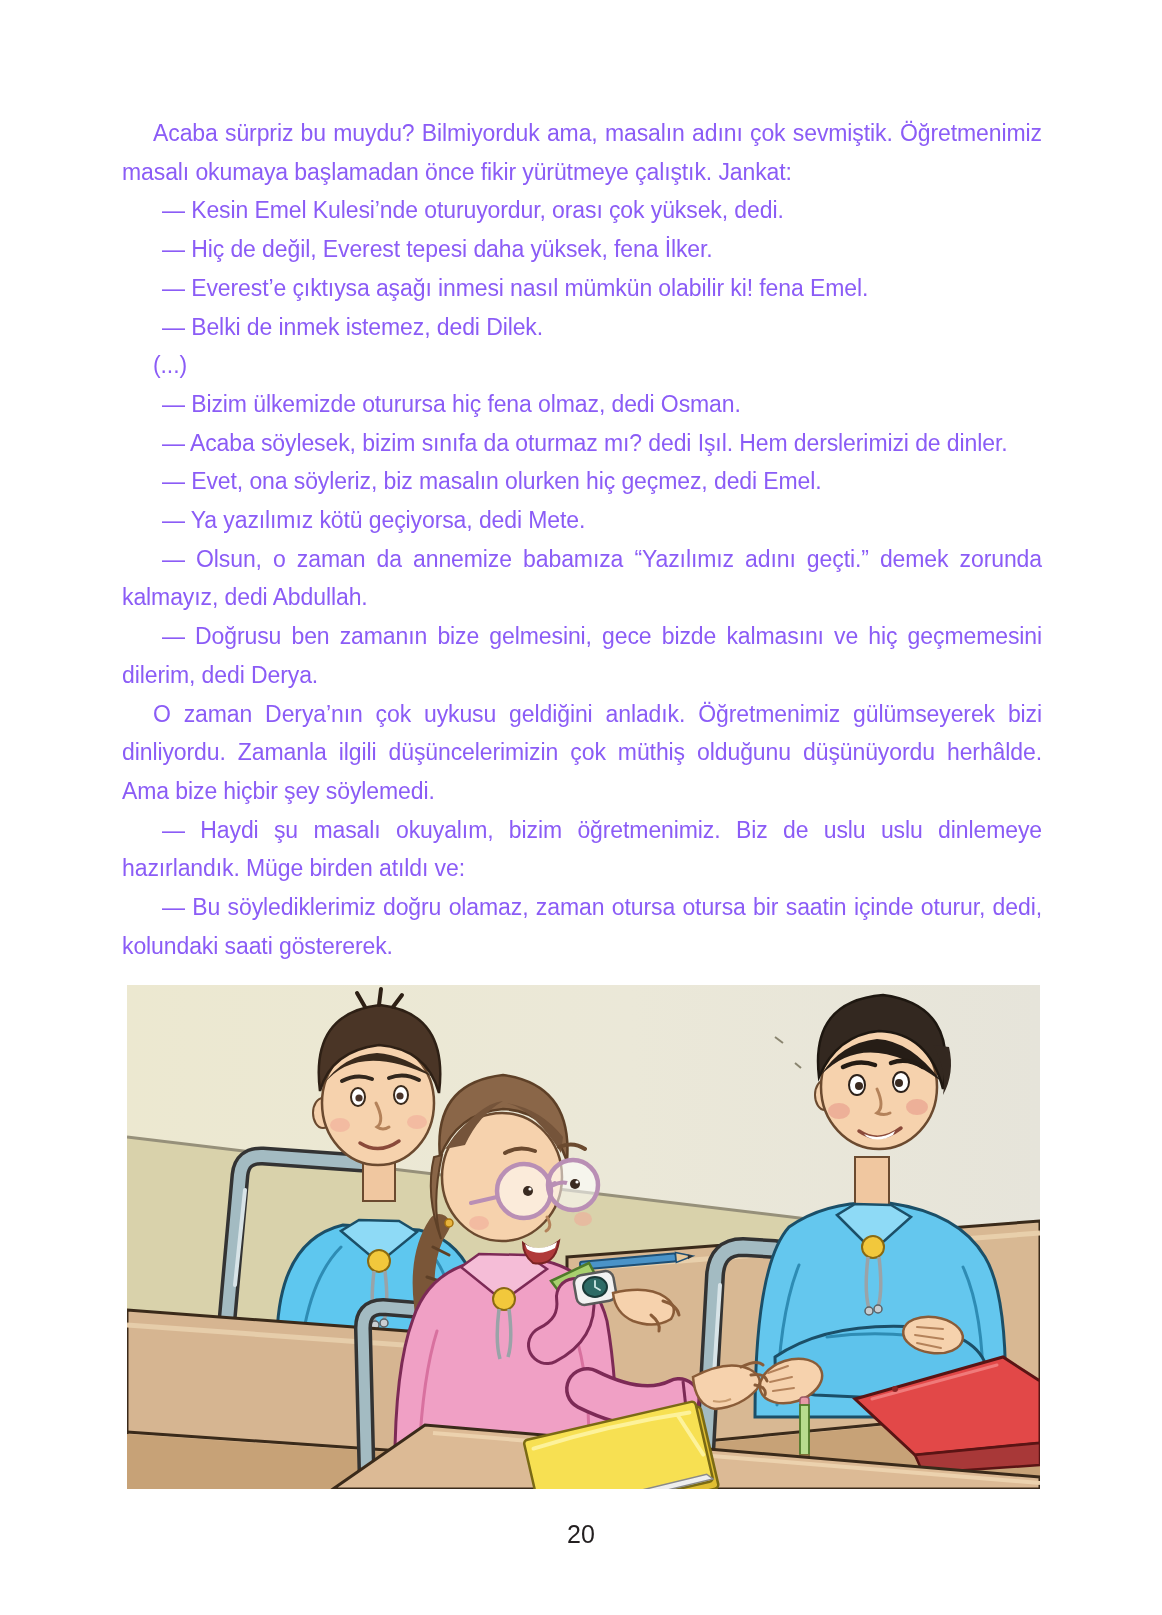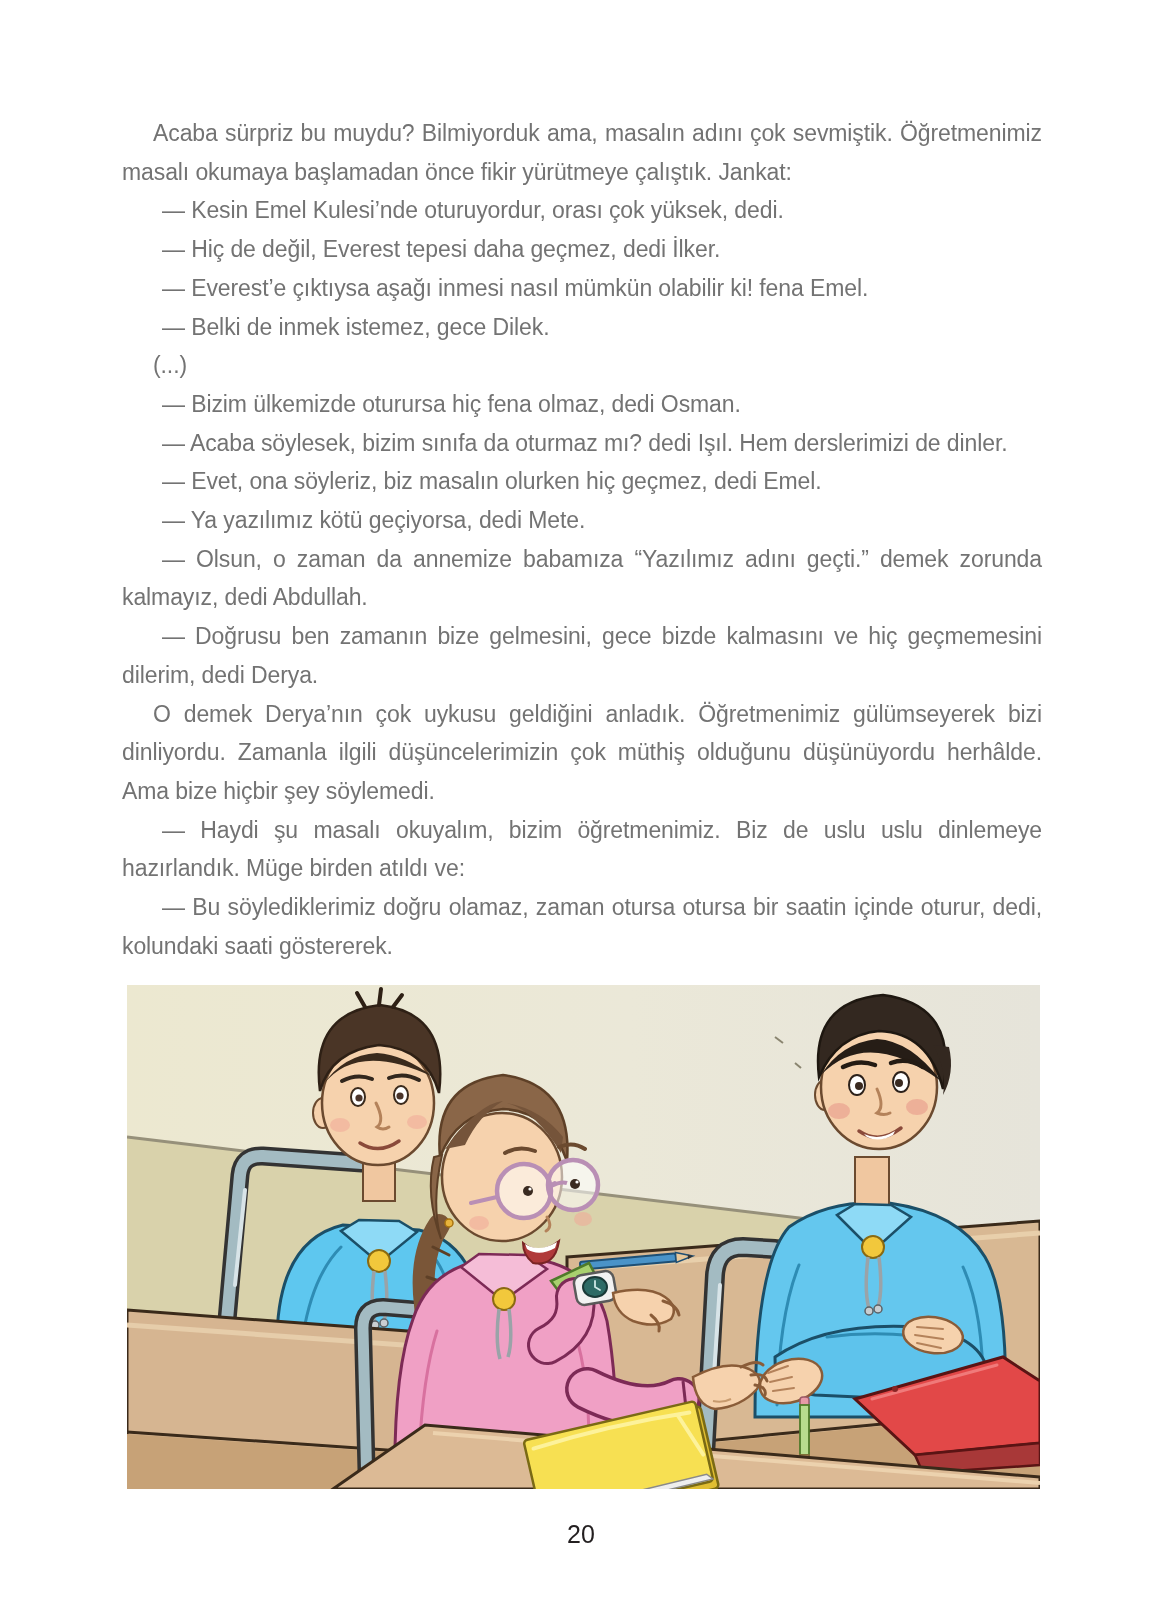--- a/index.html
+++ b/index.html
@@ -13,21 +13,21 @@
   }
   .text-block{
     position:absolute;
     left:122px;right:120px;top:114px;
   }
   .text-block p{
     margin:0;
     font-size:23px;
     line-height:38.7px;
     text-align:justify;
-    color:#737373;
+    color:#8b5cf6;
     letter-spacing:-0.1px;
   }
   p.narr{text-indent:31px;}
   p.dlg{text-indent:40px;}
   .figure-wrap{
     position:absolute;
     left:127px;top:985px;
     width:913px;height:504px;
     margin:0;
   }
@@ -41,31 +41,31 @@
   }
 </style>
 </head>
 <body>
 
 <div class="page">
 
   <main class="text-block">
     <p class="narr">Acaba sürpriz bu muydu? Bilmiyorduk ama, masalın adını çok sevmiştik. Öğretmenimiz masalı okumaya başlamadan önce fikir yürütmeye çalıştık. Jankat:</p>
     <p class="dlg">— Kesin Emel Kulesi’nde oturuyordur, orası çok yüksek, dedi.</p>
-    <p class="dlg">— Hiç de değil, Everest tepesi daha geçmez, dedi İlker.</p>
+    <p class="dlg">— Hiç de değil, Everest tepesi daha yüksek, fena İlker.</p>
     <p class="dlg">— Everest’e çıktıysa aşağı inmesi nasıl mümkün olabilir ki! fena Emel.</p>
-    <p class="dlg">— Belki de inmek istemez, gece Dilek.</p>
+    <p class="dlg">— Belki de inmek istemez, dedi Dilek.</p>
     <p class="narr">(...)</p>
     <p class="dlg">— Bizim ülkemizde oturursa hiç fena olmaz, dedi Osman.</p>
     <p class="dlg">— Acaba söylesek, bizim sınıfa da oturmaz mı? dedi Işıl. Hem derslerimizi de dinler.</p>
     <p class="dlg">— Evet, ona söyleriz, biz masalın olurken hiç geçmez, dedi Emel.</p>
     <p class="dlg">— Ya yazılımız kötü geçiyorsa, dedi Mete.</p>
     <p class="dlg">— Olsun, o zaman da annemize babamıza “Yazılımız adını geçti.” demek zorunda kalmayız, dedi Abdullah.</p>
     <p class="dlg">— Doğrusu ben zamanın bize gelmesini, gece bizde kalmasını ve hiç geçmemesini dilerim, dedi Derya.</p>
-    <p class="narr">O demek Derya’nın çok uykusu geldiğini anladık. Öğretmenimiz gülümseyerek bizi dinliyordu. Zamanla ilgili düşüncelerimizin çok müthiş olduğunu düşünüyordu herhâlde. Ama bize hiçbir şey söylemedi.</p>
+    <p class="narr">O zaman Derya’nın çok uykusu geldiğini anladık. Öğretmenimiz gülümseyerek bizi dinliyordu. Zamanla ilgili düşüncelerimizin çok müthiş olduğunu düşünüyordu herhâlde. Ama bize hiçbir şey söylemedi.</p>
     <p class="dlg">— Haydi şu masalı okuyalım, bizim öğretmenimiz. Biz de uslu uslu dinlemeye hazırlandık. Müge birden atıldı ve:</p>
     <p class="dlg">— Bu söylediklerimiz doğru olamaz, zaman otursa otursa bir saatin içinde oturur, dedi, kolundaki saati göstererek.</p>
   </main>
 
   <figure class="figure-wrap">
     <svg viewBox="0 0 913 504" xmlns="http://www.w3.org/2000/svg">
       <defs>
         <linearGradient id="wallGrad" x1="0" y1="0" x2="1" y2="0">
           <stop offset="0" stop-color="#ece8d0"></stop>
           <stop offset="0.55" stop-color="#ebe8d8"></stop>

